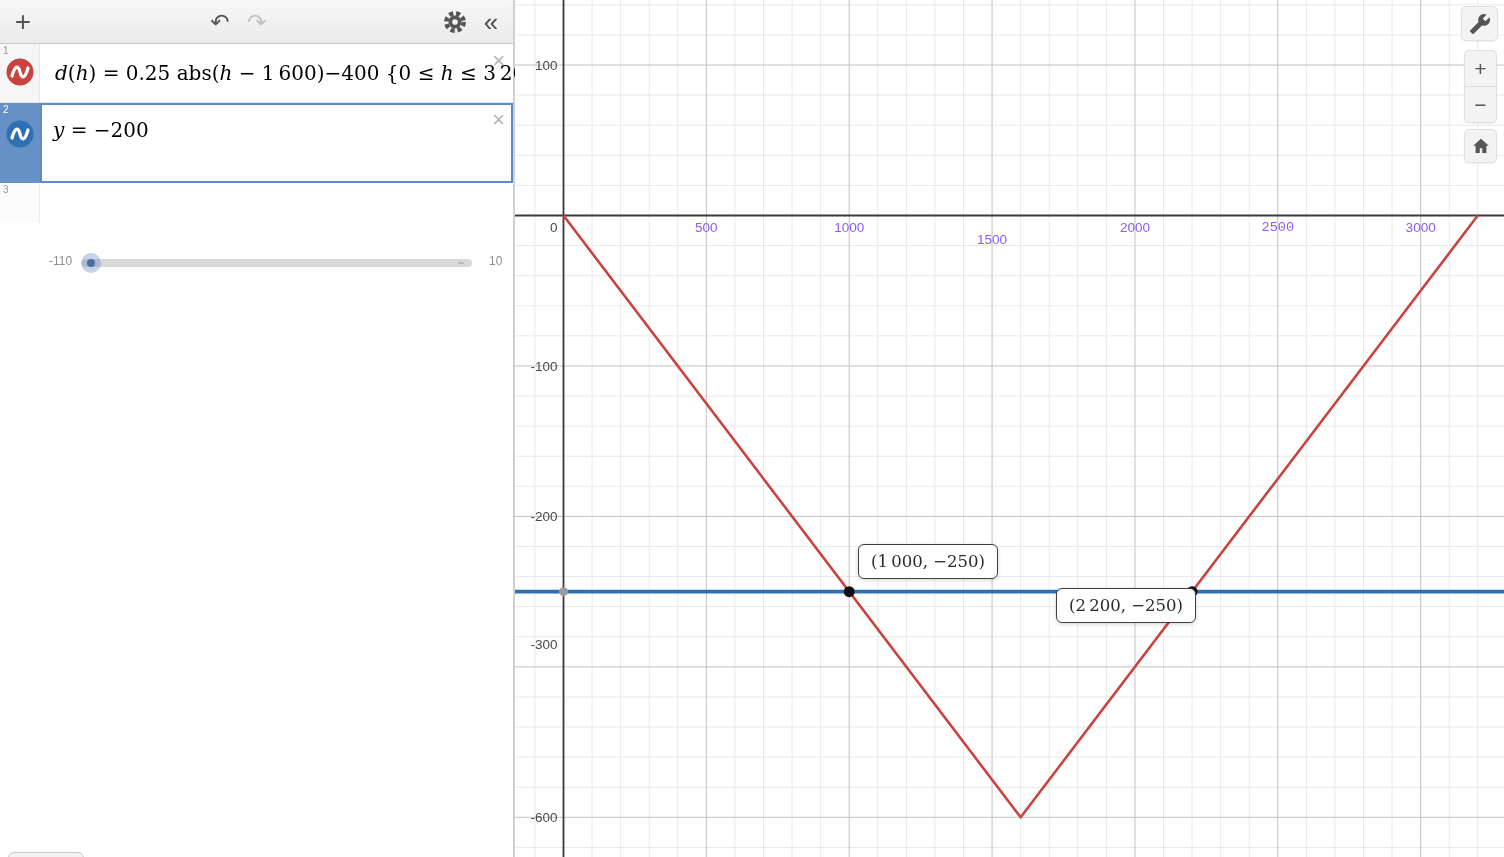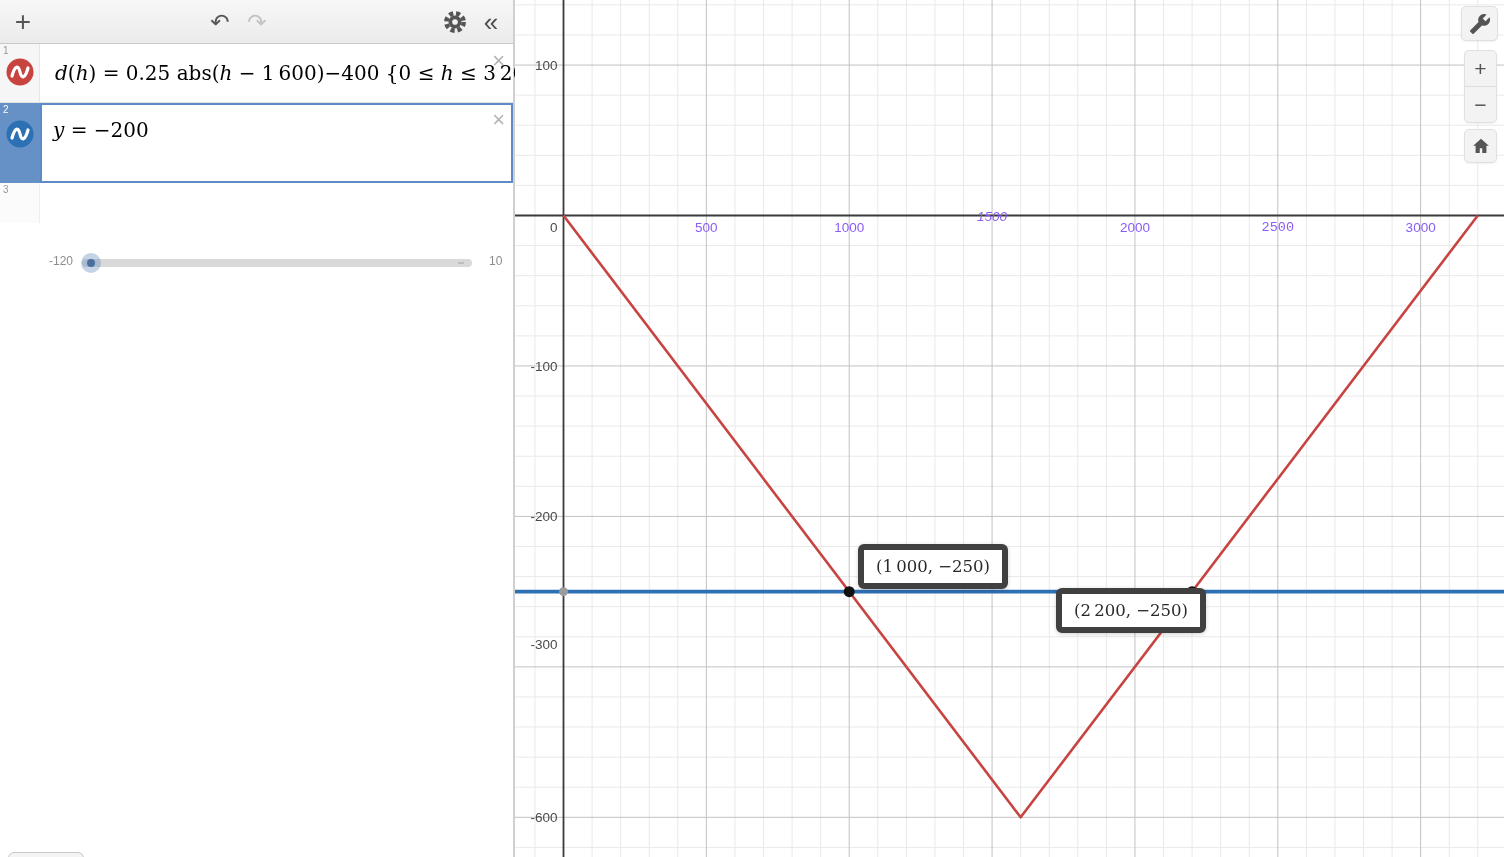--- a/index.html
+++ b/index.html
@@ -67,21 +67,21 @@
                   background:#fff; }
   #graph-svg { position:absolute; left:0; top:0; }
   #tick-layer { position:absolute; left:0; top:0; width:100%; height:100%;
                 pointer-events:none; }
   .tick-x { position:absolute; transform:translateX(-50%); font-size:13.5px;
             color:#8b5cf6; }
   .tick-y { position:absolute; transform:translate(-100%,-50%); font-size:13.5px;
             color:#4a4a4a; }
   .tick-origin { position:absolute; transform:translateX(-100%); font-size:13.5px;
                  color:#4a4a4a; }
-  .point-label { position:absolute; background:#fff; border:6px solid #404040;
+  .point-label { position:absolute; background:#fff; border:1px solid #404040;
                  border-radius:6px; padding:7px 12px;
                  box-shadow:0 1px 4px rgba(0,0,0,0.18);
                  font-family:"DejaVu Serif", serif; font-size:16.5px; color:#2a2a2a;
                  white-space:pre; }
 
   
   .g-btn { position:absolute; background:#f3f3f3; border:1px solid #e0e0e0;
            border-radius:5px; display:flex; align-items:center; justify-content:center;
            color:#555; cursor:pointer; box-shadow:0 1px 2px rgba(0,0,0,0.06); }
   #btn-wrench { left:946px; top:6px; width:37px; height:35px; }
@@ -132,21 +132,21 @@
       <div class="gutter">
         <div class="row-num">2</div>
         <svg class="exp-icon" viewBox="0 0 28 28">
           <circle cx="14" cy="14" r="13.5" fill="#2d70b3"></circle>
           <path d="M6 18 C 9 7, 12.5 7, 14 14 C 15.5 21, 19 21, 22 10" stroke="#fff" stroke-width="3.2" fill="none" stroke-linecap="round"></path>
         </svg>
       </div>
       <div class="selection-border"></div>
       <div class="math"><span class="m-v">y</span><span class="m-r"> = −200</span></div>
       <div class="close-x">×</div>
-      <div class="slider-min">-120</div>
+      <div class="slider-min">-110</div>
       <div class="slider-track"></div>
       <div class="slider-tick"></div>
       <div class="slider-halo"></div>
       <div class="slider-dot"></div>
       <div class="slider-max">10</div>
     </div>
 
     <div class="exp-row" id="row-3">
       <div class="gutter">
         <div class="row-num">3</div>
@@ -233,21 +233,21 @@
         </g>
         <g>
           <circle cx="48.5" cy="591.625" r="4.5" fill="#9b9b9b"></circle>
           <circle cx="334.214" cy="591.625" r="5.5" fill="#111111"></circle>
           <circle cx="677.0708000000001" cy="591.625" r="5.5" fill="#111111"></circle>
         </g>
       </svg>
     <div id="tick-layer">
         <div class="tick-x" style="left: 191.357px; top: 219.5px;">500</div>
         <div class="tick-x" style="left: 334.214px; top: 219.5px;">1000</div>
-        <div class="tick-x" style="left: 477.071px; top: 209px; font-style: italic;">1500</div>
+        <div class="tick-x" style="left: 477.071px; top: 232px;">1500</div>
         <div class="tick-x" style="left: 619.928px; top: 219.5px;">2000</div>
         <div class="tick-x" style="left: 762.785px; top: 219.5px; font-family: Liberation Mono, monospace;">2500</div>
         <div class="tick-x" style="left: 905.642px; top: 219.5px;">3000</div>
         <div class="tick-y" style="left: 42.5px; top: 65.05px;">100</div>
         <div class="tick-y" style="left: 42.5px; top: 365.95px;">-100</div>
         <div class="tick-y" style="left: 42.5px; top: 516.4px;">-200</div>
         <div class="tick-y" style="left: 42.5px; top: 644px;">-300</div>
         <div class="tick-y" style="left: 42.5px; top: 817.3px;">-600</div>
         <div class="tick-origin" style="left: 42.5px; top: 219.5px;">0</div>
       </div>

